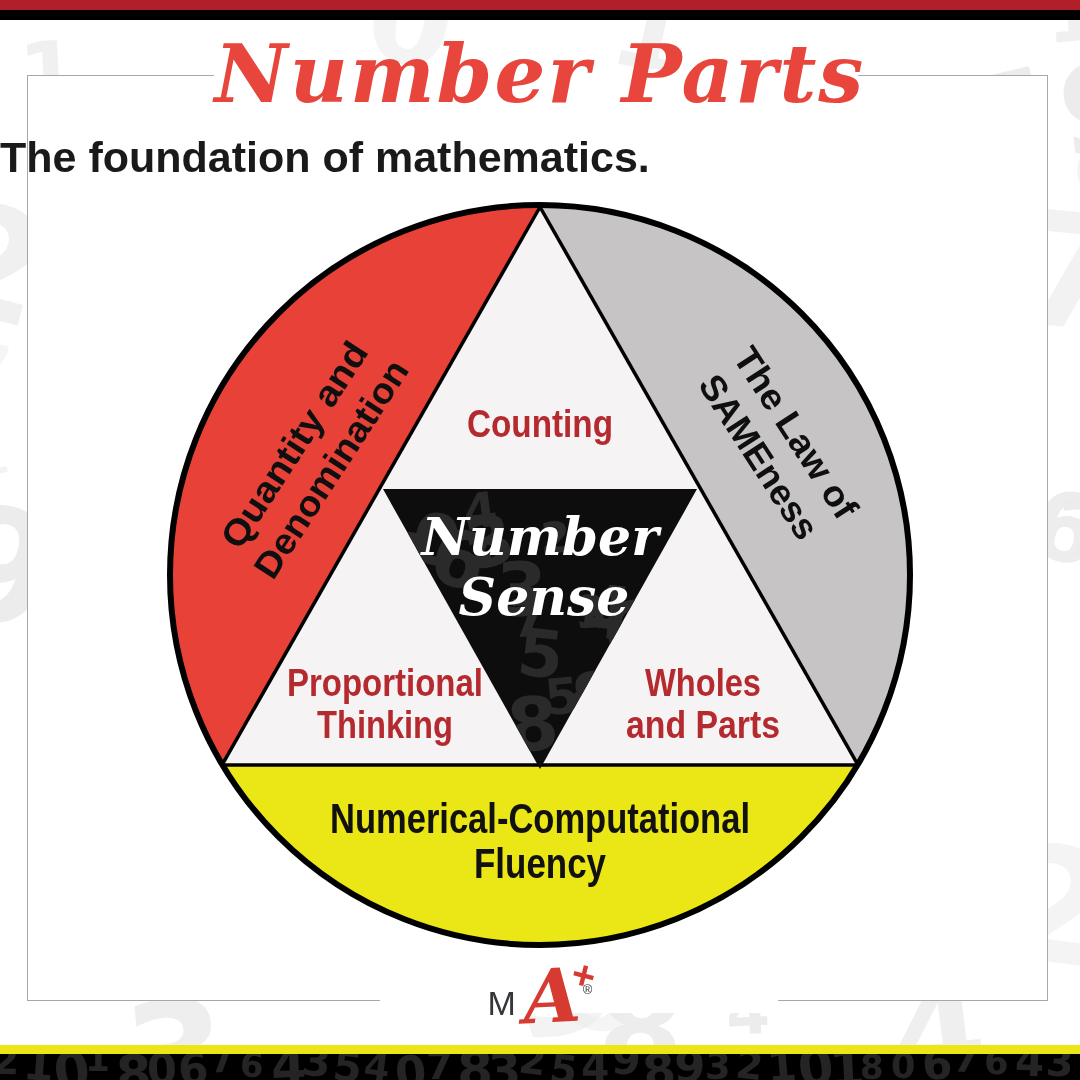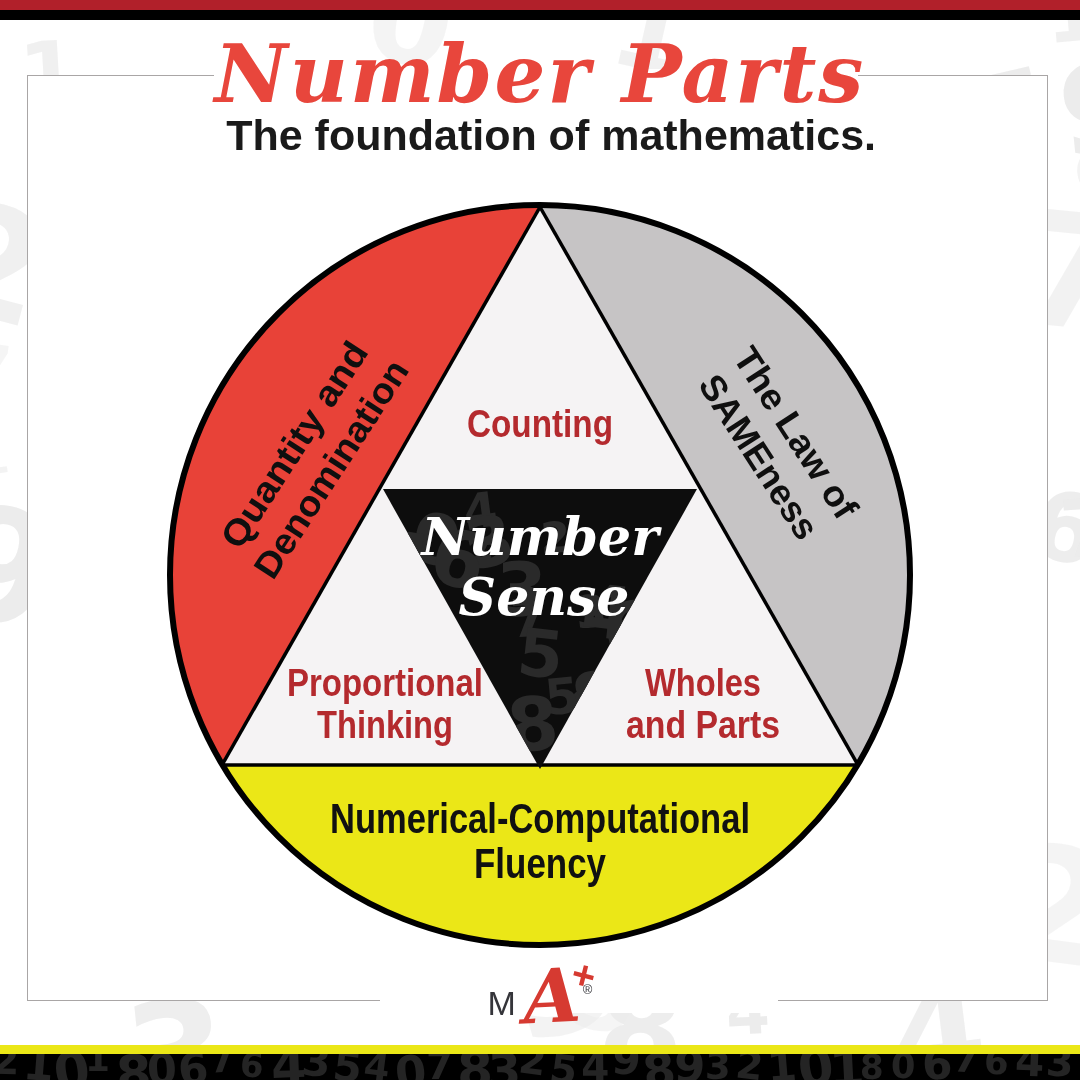--- a/index.html
+++ b/index.html
@@ -21,21 +21,21 @@
   
   .card{position:absolute;left:27px;top:75px;width:1019px;height:924px;background:#ffffff;
         border:1px solid #a9a6a6;z-index:1;}
   .border-patch{position:absolute;background:#ffffff;z-index:2;}
   .patch-top{left:214px;top:69px;width:644px;height:13px;}
   .patch-bottom{left:380px;top:985px;width:398px;height:28px;}
   
   .title{position:absolute;left:0;top:34px;width:1080px;margin:0;text-align:center;z-index:4;
         font-family:"DejaVu Serif",serif;font-style:italic;font-weight:bold;font-size:80px;
         letter-spacing:2px;line-height:1;}
-  .subtitle{position:absolute;left:0;top:114px;width:876px;margin:0;text-align:right;z-index:4;
+  .subtitle{position:absolute;left:0;top:136px;width:876px;margin:0;text-align:left;z-index:4;
         font-family:"Liberation Sans",sans-serif;font-weight:bold;font-size:43px;line-height:1;}
   
   .diagram{position:absolute;left:160px;top:192px;width:760px;height:760px;z-index:3;}
   .seg-label{font-family:"Liberation Sans",sans-serif;font-weight:bold;font-size:36px;
         fill:#0f0f0f;text-anchor:middle;}
   .tri-label{font-family:"Liberation Sans",sans-serif;font-weight:bold;font-size:38px;
         text-anchor:middle;}
   .bottom-label{font-family:"Liberation Sans",sans-serif;font-weight:bold;font-size:42px;
         fill:#111111;text-anchor:middle;}
   .center-script{font-family:"DejaVu Serif",serif;font-style:italic;font-weight:bold;

